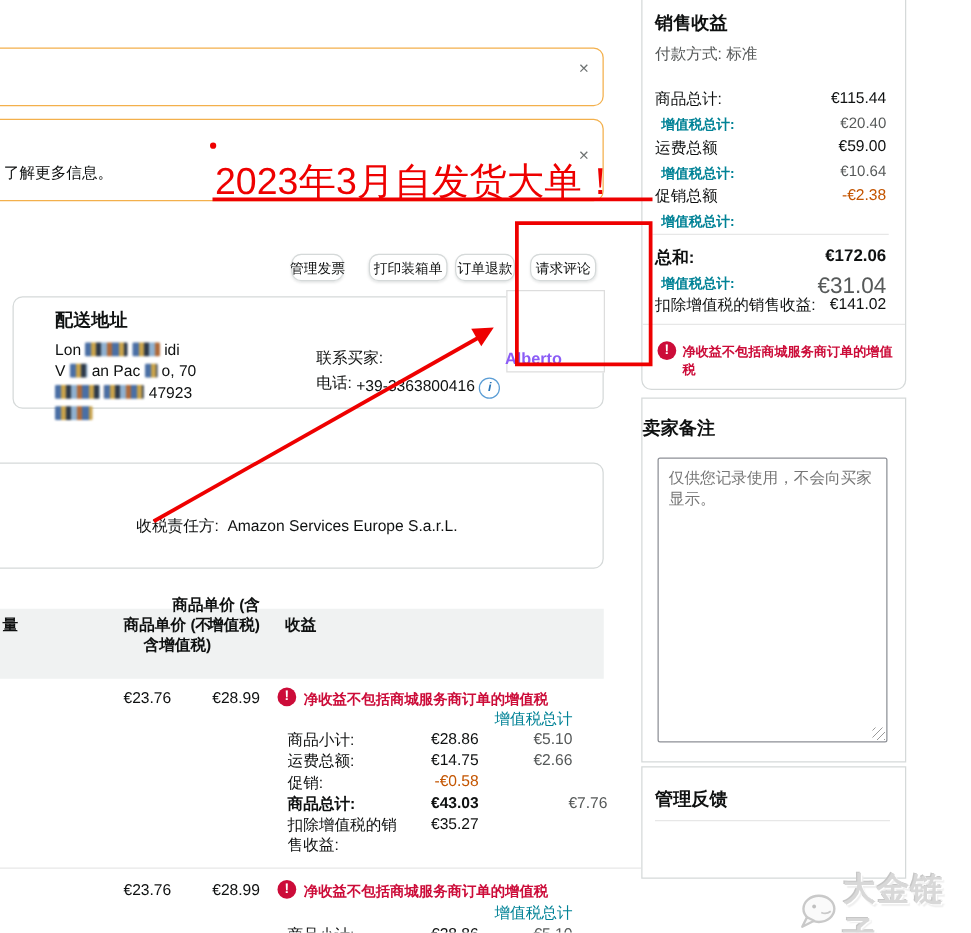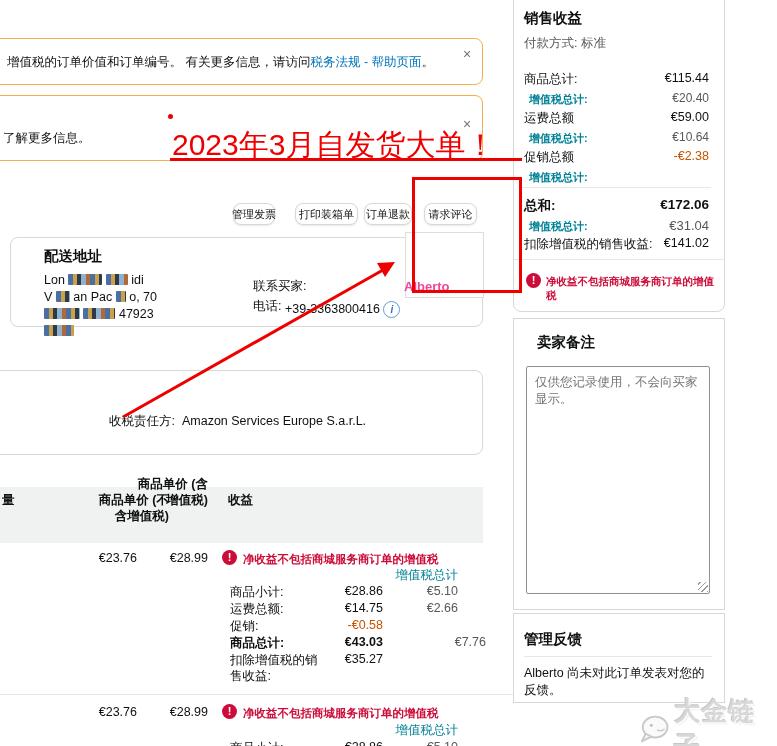--- a/index.html
+++ b/index.html
@@ -46,23 +46,20 @@
   .watermark-text{font-size:26px;color:#d8d8d8;font-weight:bold;letter-spacing:1px;
     text-shadow:1px 1px 0 #fff,2px 2px 1px #efefef,-1px -1px 0 #c6c6c6;}
   .info-ic{display:inline-block;width:15px;height:15px;border:1px solid #5b9dd5;border-radius:50%;
     color:#2a76b8;font-size:10px;font-style:italic;font-weight:bold;text-align:center;line-height:15px;vertical-align:-3px;cursor:pointer;}
   a.lnk{color:#0073bb;text-decoration:none;cursor:pointer;}
 </style>
 </head>
 <body>
 
 <div class="notice" style="left:-20px;top:38px;width:503px;height:47px;">
-  <div class="abs" style="left:26px;top:15px;font-size:12.5px;">
-    <span>增值税的订单价值和订单编号。 有关更多信息，请访问</span><a class="lnk">税务法规 - 帮助页面</a><span>。</span>
-  </div>
   <span class="close-x" style="left:482px;top:8px;">×</span>
 </div>
 
 <div class="notice" style="left:-20px;top:95px;width:503px;height:66px;">
   <div class="abs" style="left:22px;top:34px;font-size:12.5px;">了解更多信息。</div>
   <span class="close-x" style="left:482px;top:21px;">×</span>
 </div>
 
 <div class="abs" style="left:168px;top:114px;width:5px;height:5px;border-radius:50%;background:#ee0000;"></div>
 <div class="abs" style="left:172px;top:125px;font-size:30px;color:#ee0000;white-space:nowrap;z-index:30;">2023年3月自发货大单！</div>
@@ -106,21 +103,21 @@
   </div>
   <div class="abs" style="left:242px;top:40px;">联系买家:</div>
   <div class="abs" style="left:242px;top:60px;">
     <span>电话:</span>
     <span style="position:relative;top:3px;">+39-3363800416</span>
     <span class="info-ic">i</span>
   </div>
 </div>
 
 <div class="abs" style="left:405px;top:232px;width:77px;height:64px;background:#fff;border:1px solid #ddd;z-index:5;"></div>
-<div class="abs bold" style="left:404px;top:279px;color:#ec4899;font-size:13px;z-index:6;">Alberto</div>
+<div class="abs bold" style="left:404px;top:279px;color:#8b5cf6;font-size:13px;z-index:6;">Alberto</div>
 
 <div class="abs" style="left:412px;top:177px;width:104px;height:110px;border:3px solid #ee0000;z-index:20;"></div>
 
 <svg class="abs" style="left:100px;top:250px;z-index:20;" width="310" height="180" viewBox="0 0 310 180">
   <line class="red-draw" x1="23" y1="167" x2="283" y2="20" stroke-width="3"></line>
   <polygon points="295,12 285,27 277,13" fill="#ee0000"></polygon>
 </svg>
 
 <div class="card" style="left:-20px;top:370px;width:503px;height:85px;">
   <div class="abs" style="left:128px;top:42px;">
@@ -191,41 +188,40 @@
   <div class="abs rt orange" style="left:115px;top:158px;width:80px;">-€2.38</div>
 
   <div class="abs tealsm" style="left:15px;top:179px;">增值税总计:</div>
 
   <div class="divider" style="left:8px;top:196px;width:189px;"></div>
 
   <div class="abs bold" style="left:10px;top:206px;font-size:13.5px;">总和:</div>
   <div class="abs rt bold" style="left:115px;top:206px;width:80px;font-size:13.5px;">€172.06</div>
 
   <div class="abs tealsm" style="left:15px;top:228px;">增值税总计:</div>
-  <div class="abs rt gray" style="left:115px;top:227px;width:80px;font-size:13px;">€31.04</div>
+  <div class="abs rt gray" style="left:115px;top:227px;width:80px;font-size:18px;">€31.04</div>
 
   <div class="abs" style="left:10px;top:245px;">扣除增值税的销售收益:</div>
   <div class="abs rt" style="left:115px;top:245px;width:80px;">€141.02</div>
 
   <div class="divider" style="left:0;top:268px;width:210px;"></div>
 
   <span class="warn-ic" style="left:12px;top:282px;">!</span>
   <div class="abs redtxt" style="left:32px;top:284px;font-size:10.5px;">净收益不包括商城服务商订单的增值税</div>
 </div>
 
 <div class="card" style="left:513px;top:318px;width:212px;height:292px;border-radius:0;">
-  <div class="title" style="position:absolute;left:23px;top:14px;text-align:right;">卖家备注</div>
+  <div class="title" style="position:absolute;left:0;top:14px;text-align:right;">卖家备注</div>
   <textarea style="left: 12px; top: 47px; width: 184px; height: 228px;" placeholder="仅供您记录使用，不会向买家显示。"></textarea>
   <span class="resize-grip" style="left:184px;top:263px;"></span>
 </div>
 
 <div class="card" style="left:513px;top:613px;width:212px;height:90px;border-radius:0;">
   <div class="title" style="position:absolute;left:10px;top:16px;">管理反馈</div>
   <div class="divider" style="left:10px;top:42px;width:188px;"></div>
-  <div class="abs" style="left:10px;top:51px;width:188px;line-height:17px;">Alberto 尚未对此订单发表对您的反馈。</div>
 </div>
 
 <div class="abs" style="left:638px;top:694px;display:flex;align-items:center;gap:4px;">
   <svg width="34" height="34" viewBox="0 0 34 34">
     <ellipse cx="18" cy="15" rx="13" ry="11" fill="#fafafa" stroke="#c9c9c9" stroke-width="2"></ellipse>
     <polygon points="8,22 4,30 14,25" fill="#fafafa" stroke="#c9c9c9" stroke-width="2" stroke-linejoin="round"></polygon>
     <circle cx="14" cy="13" r="1.6" fill="#c0c0c0"></circle>
     <path d="M20 18 q4 2 8 -1" fill="none" stroke="#c9c9c9" stroke-width="1.5"></path>
   </svg>
   <span class="watermark-text">大金链子</span>

